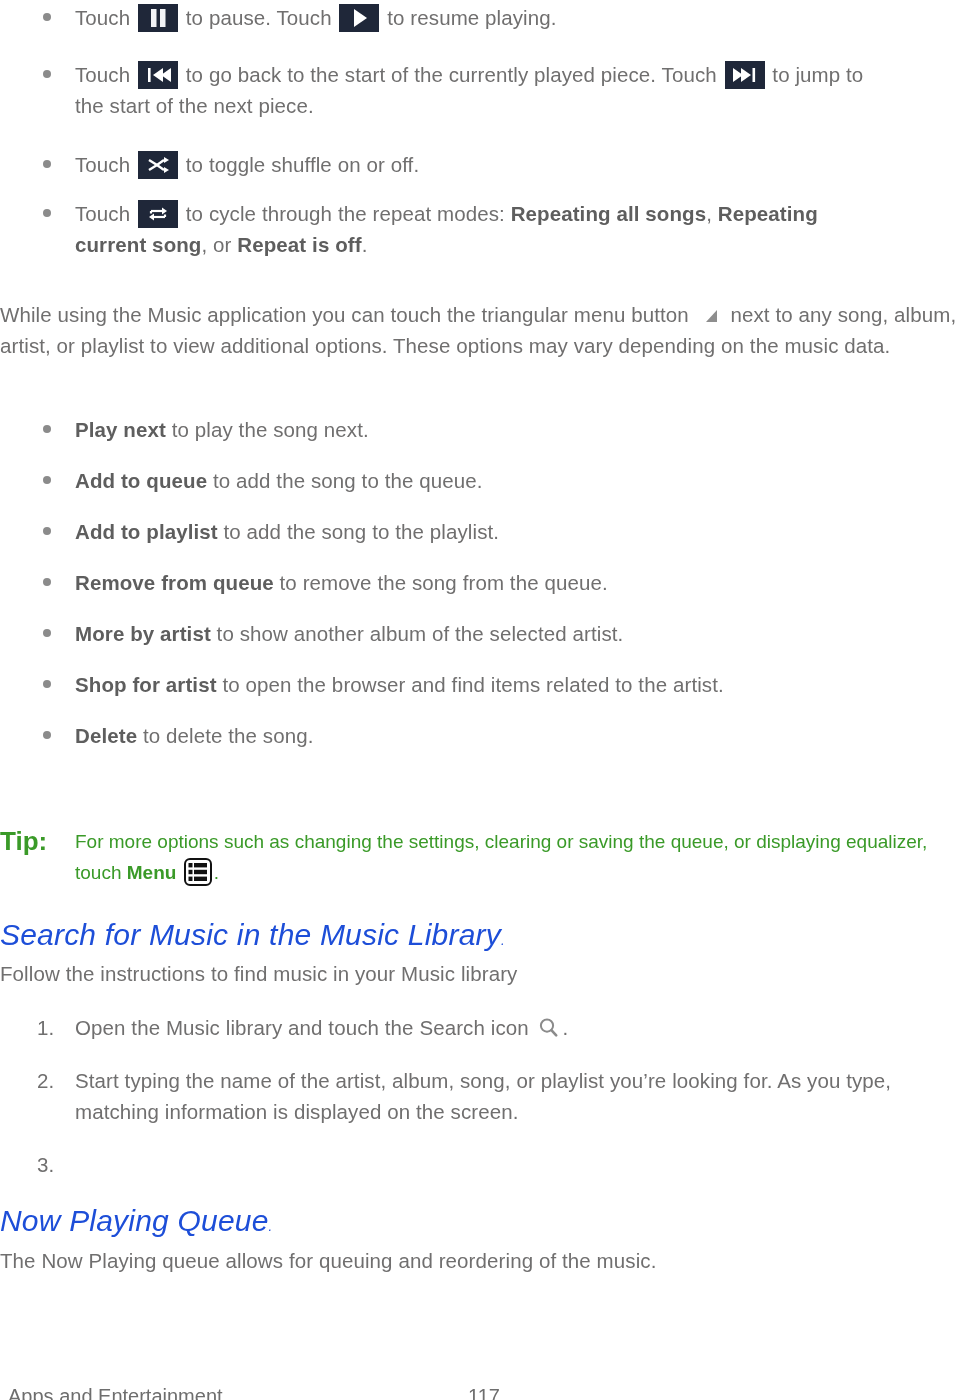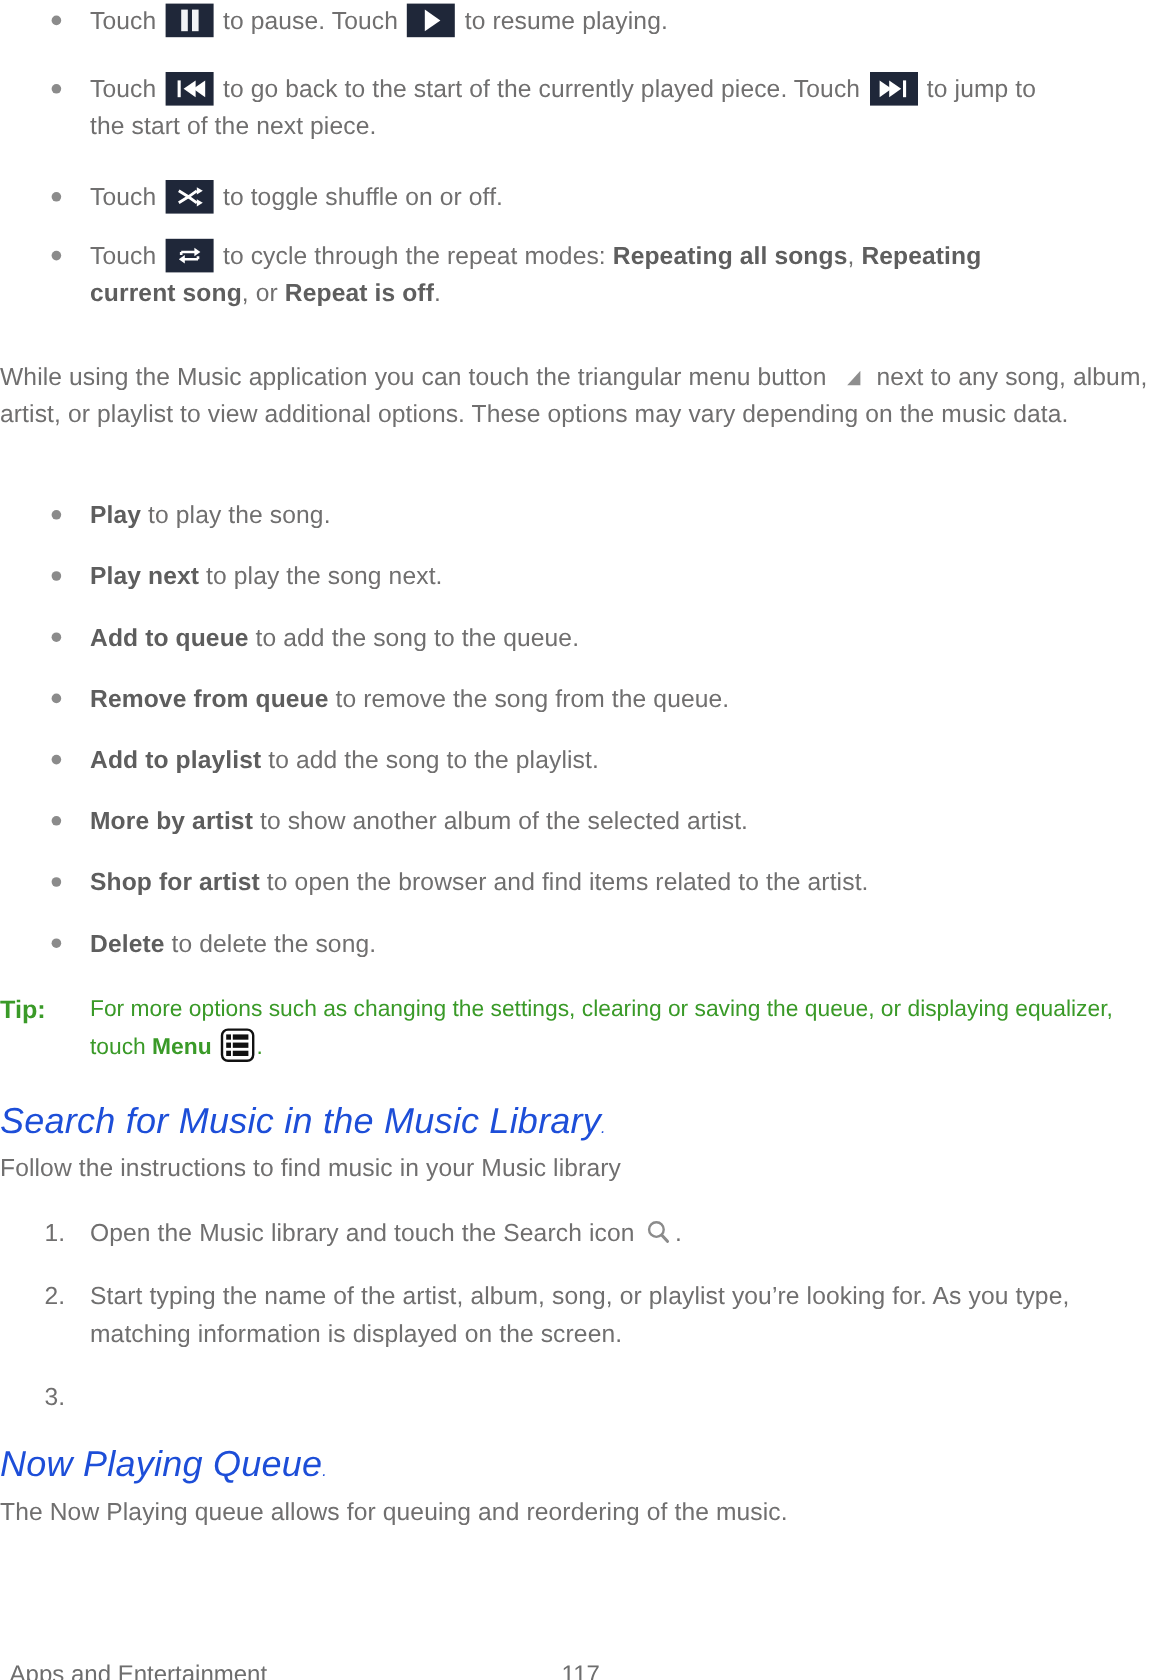--- a/index.html
+++ b/index.html
@@ -88,21 +88,21 @@
   .tip-block {
     position: relative;
     padding-left: 75px;
     color: #3a9a28;
   }
   .tip-label {
     position: absolute;
     left: 0;
     top: 0;
     font-weight: bold;
-    font-size: 21px;
+    font-size: 26px;
     line-height: 31px;
     color: #3a9a28;
   }
   .tip-text {
     font-size: 19px;
     line-height: 31px;
     color: #3a9a28;
   }
   .tip-text b { color: #2f8a20; }
 
@@ -223,37 +223,33 @@
 
   <div class="body-text para" style="position:absolute; left:0; top:299px; width:968px;">
     <span>While using the Music application you can touch the triangular menu button </span><span class="tri-icon"><svg width="18" height="18" viewBox="0 0 18 18">
           <polygon points="16,3 16,15 5,15" fill="#8e8e8e"></polygon>
         </svg></span><span> next to any song, album, artist, or playlist to view additional options.  These options may vary depending on the music data.</span>
   </div>
 
   <div style="position:absolute; left:0; top:414px; width:979px;">
     <div class="bullet-row body-text" style="margin-bottom:20px;">
       <span class="dot"></span>
-      <b>Play</b><span> to play the song.</span>
-    </div>
-    <div class="bullet-row body-text" style="margin-bottom:20px;">
-      <span class="dot"></span>
       <b>Play next</b><span> to play the song next.</span>
     </div>
     <div class="bullet-row body-text" style="margin-bottom:20px;">
       <span class="dot"></span>
       <b>Add to queue</b><span> to add the song to the queue.</span>
     </div>
     <div class="bullet-row body-text" style="margin-bottom:20px;">
       <span class="dot"></span>
+      <b>Add to playlist</b><span> to add the song to the playlist.</span>
+    </div>
+    <div class="bullet-row body-text" style="margin-bottom:20px;">
+      <span class="dot"></span>
       <b>Remove from queue</b><span> to remove the song from the queue.</span>
-    </div>
-    <div class="bullet-row body-text" style="margin-bottom:20px;">
-      <span class="dot"></span>
-      <b>Add to playlist</b><span> to add the song to the playlist.</span>
     </div>
     <div class="bullet-row body-text" style="margin-bottom:20px;">
       <span class="dot"></span>
       <b>More by artist</b><span> to show another album of the selected artist.</span>
     </div>
     <div class="bullet-row body-text" style="margin-bottom:20px;">
       <span class="dot"></span>
       <b>Shop for artist</b><span> to open the browser and find items related to the artist.</span>
     </div>
     <div class="bullet-row body-text" style="margin-bottom:20px;">

